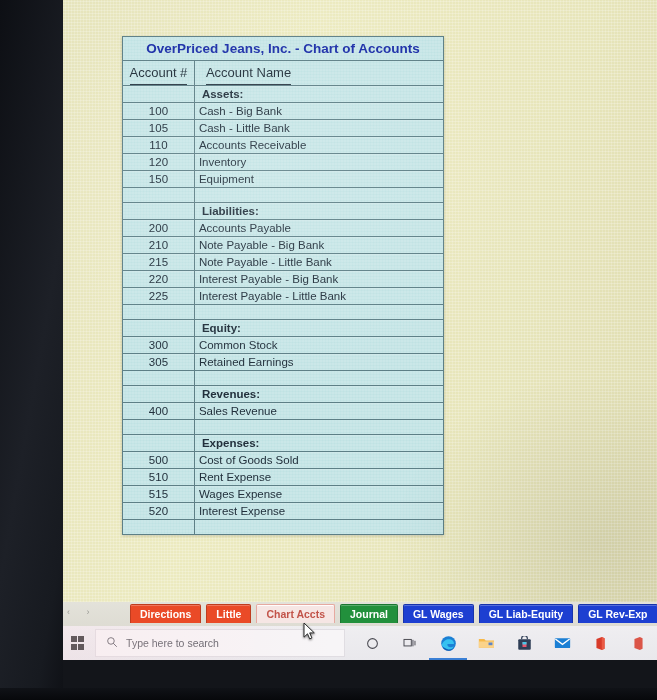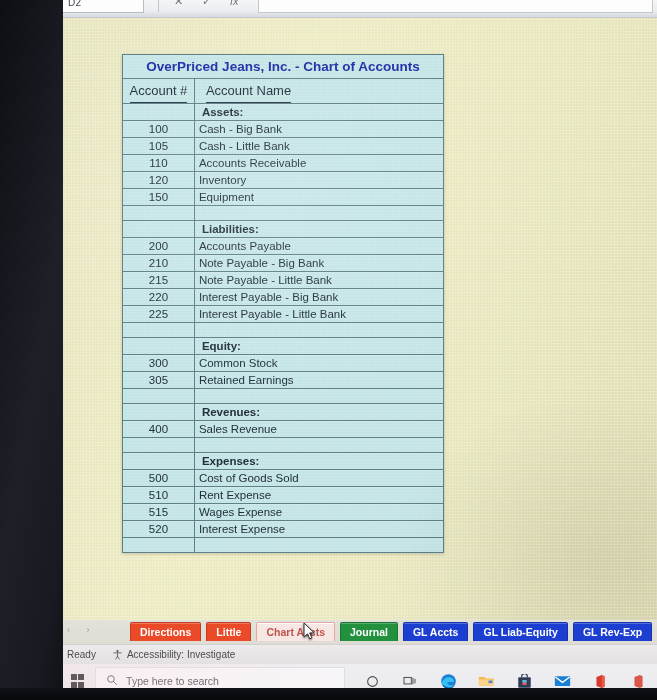--- a/index.html
+++ b/index.html
@@ -200,28 +200,20 @@
     pointer-events: none;
   }
 </style>
 </head>
 <body>
 
 <div class="bezel-left"></div>
 
 <div class="screen">
 
-  <div class="formula-strip">
-    <div class="name-box">D2</div>
-    <div class="fb-divider" style="left:96px;"></div>
-    <span class="fb-glyph" style="left:112px;">✕</span>
-    <span class="fb-glyph" style="left:140px;">✓</span>
-    <span class="fb-glyph" style="left:168px; font-style:italic;">fx</span>
-    <div class="fb-input"></div>
-  </div>
 
   <div class="sheet">
     <table class="coa">
       <tbody>
         <tr class="row-title">
           <td colspan="2">OverPriced Jeans, Inc. - Chart of Accounts</td>
         </tr>
         <tr class="row-head">
           <td class="c-num">
             <span class="hdr-u">Account #</span>
@@ -342,38 +334,26 @@
     </table>
   </div>
 
   <div class="tabbar">
     <div class="nav-arrows">‹ ›</div>
     <div class="tabs">
         <div class="tab" style="background: rgb(234, 74, 39); color: rgb(255, 255, 255);">Directions</div>
         <div class="tab" style="background: rgb(234, 74, 39); color: rgb(255, 255, 255);">Little</div>
         <div class="tab active" style="background: rgb(246, 230, 228); color: rgb(194, 83, 73);">Chart Accts</div>
         <div class="tab" style="background: rgb(34, 144, 60); color: rgb(255, 255, 255); text-align: center;">Journal</div>
-        <div class="tab" style="background: rgb(29, 63, 209); color: rgb(255, 255, 255);">GL Accts</div>
+        <div class="tab" style="background: rgb(29, 63, 209); color: rgb(255, 255, 255);">GL Wages</div>
         <div class="tab" style="background: rgb(29, 63, 209); color: rgb(255, 255, 255);">GL Liab-Equity</div>
         <div class="tab" style="background: rgb(29, 63, 209); color: rgb(255, 255, 255);">GL Rev-Exp</div>
       </div>
   </div>
 
-  <div class="statusbar">
-    <span class="st-ready">Ready</span>
-    <span class="st-acc">
-      <span class="acc-ico">
-        <svg viewBox="0 0 16 16" width="11" height="11">
-            <circle cx="8" cy="3" r="1.6" fill="#555"></circle>
-            <path d="M2.6 5.6h10.8M8 5.6v5M8 10.6l-2.6 4M8 10.6l2.6 4" stroke="#555" stroke-width="1.2" fill="none" stroke-linecap="round"></path>
-          </svg>
-      </span>
-      <span>Accessibility: Investigate</span>
-    </span>
-  </div>
 
   <div class="taskbar">
     <div class="start-btn">
       <span class="winlogo">
           <i></i>
           <i></i>
           <i></i>
           <i></i>
         </span>
     </div>

